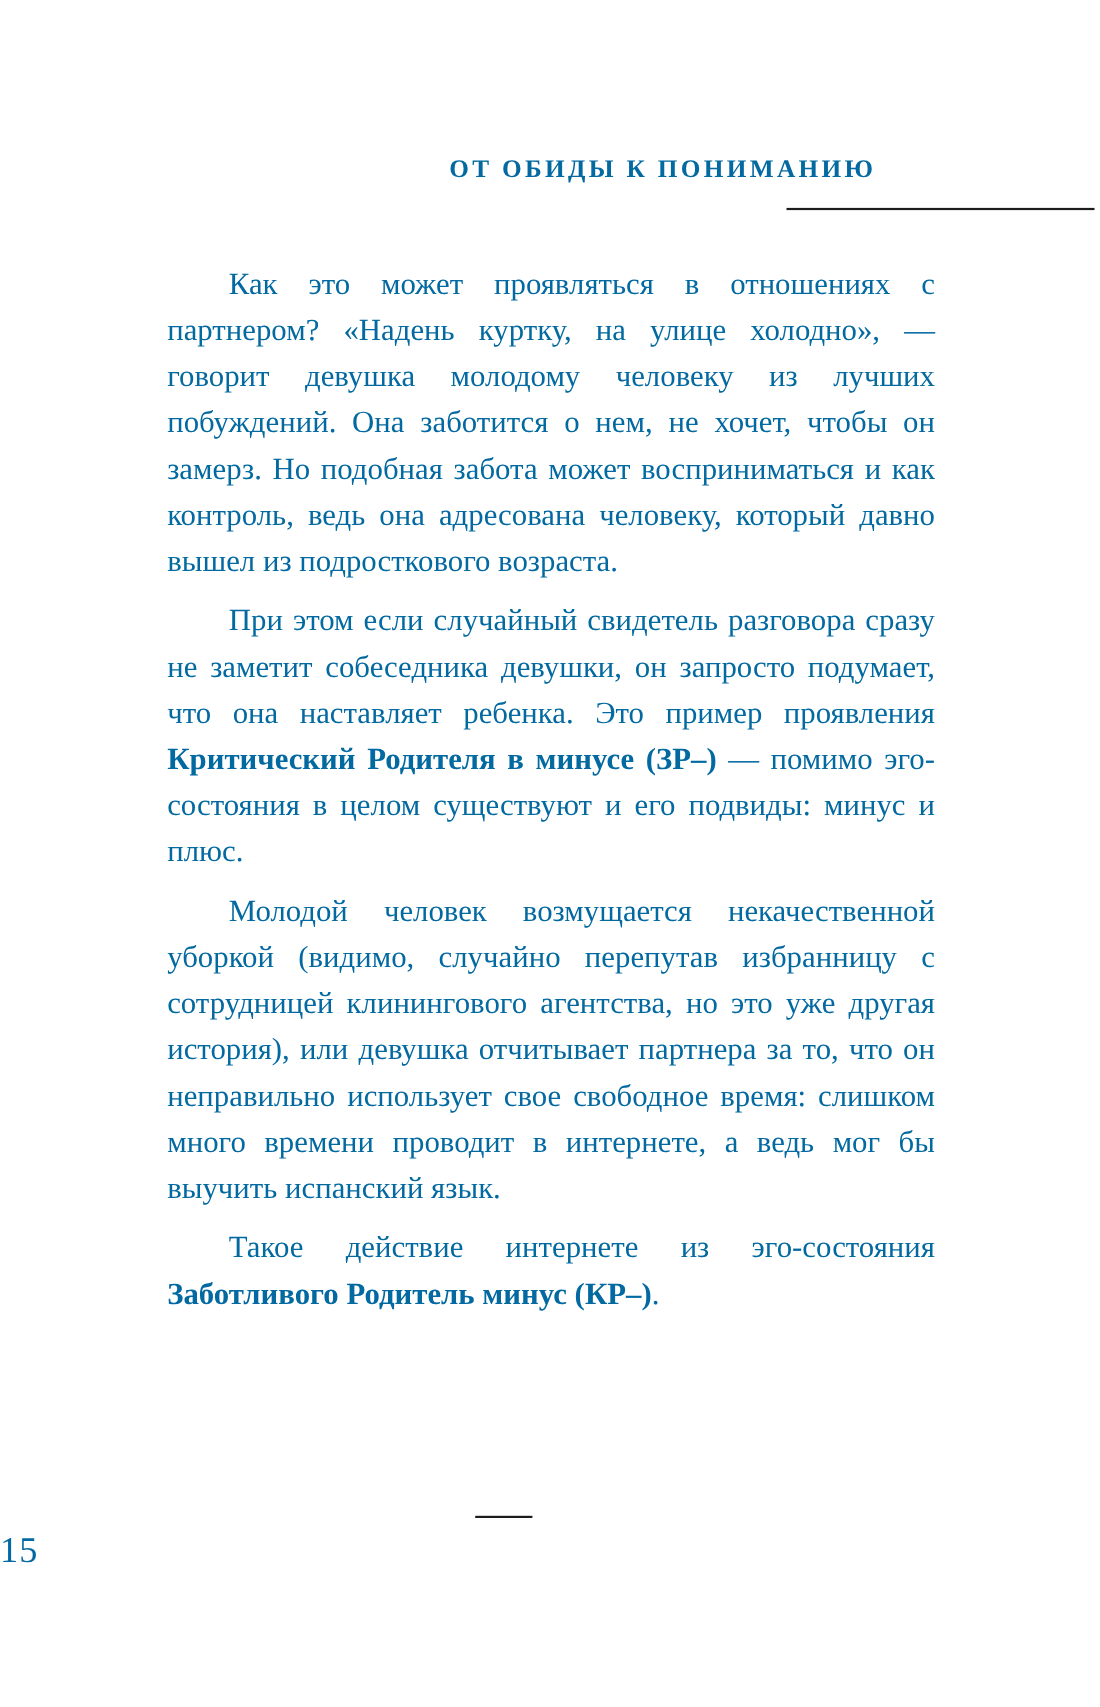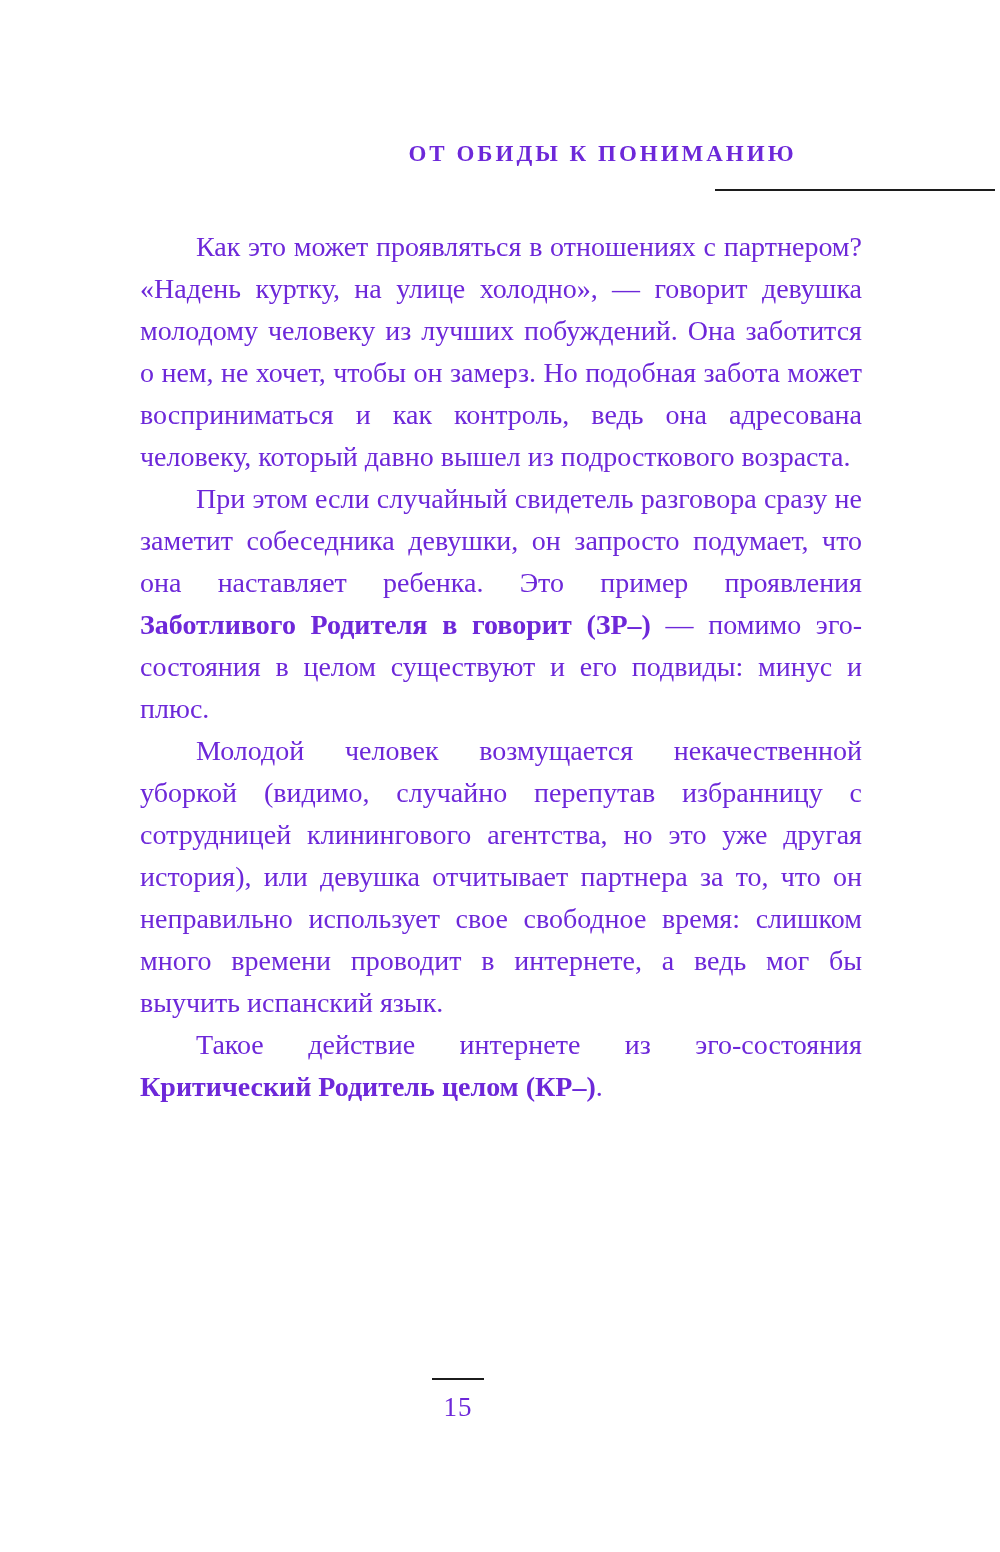--- a/index.html
+++ b/index.html
@@ -7,21 +7,21 @@
     padding: 0;
     background: #ffffff;
   }
   .page {
     position: relative;
     width: 1000px;
     height: 1552px;
     background: #ffffff;
     overflow: hidden;
     font-family: "Liberation Serif", "DejaVu Serif", serif;
-    color: #6d28d9;
+    color: #0369a1;
   }
   .running-head {
     position: absolute;
     top: 141px;
     left: 0;
     width: 1000px;
     box-sizing: border-box;
     padding-left: 205px;
     text-align: center;
     font-size: 23px;
@@ -42,62 +42,62 @@
     top: 226px;
     left: 140px;
     width: 722px;
     font-size: 28px;
     line-height: 42px;
     text-align: justify;
     hyphens: auto;
     -webkit-hyphens: auto;
   }
   .body-text p {
-    margin: 0;
+    margin: 12px;
     text-indent: 56px;
   }
   .body-text strong {
     font-weight: bold;
   }
   .footer-rule {
     position: absolute;
     top: 1378px;
     left: 432px;
     width: 52px;
     height: 2px;
     background: #1c1c1c;
   }
   .page-number {
     position: absolute;
     top: 1392px;
     left: 0;
     width: 916px;
-    text-align: center;
-    font-size: 27px;
+    text-align: left;
+    font-size: 33px;
     letter-spacing: 1px;
   }
 </style>
 </head>
 <body>
 
 <div class="page">
 
   <div class="running-head">ОТ ОБИДЫ К ПОНИМАНИЮ</div>
 
   <div class="head-rule"></div>
 
   <main class="body-text">
 
     <p><span>Как это может проявляться в отношениях с партнером? «Надень куртку, на улице холодно», — говорит девушка молодому человеку из лучших побуждений. Она заботится о нем, не хочет, чтобы он замерз. Но подобная забота может восприниматься и как контроль, ведь она адресована человеку, который давно вышел из подросткового возраста.</span></p>
 
-    <p><span>При этом если случайный свидетель разговора сразу не заметит собеседника девушки, он запросто подумает, что она наставляет ребенка. Это пример проявления </span><strong>Заботливого Родителя в говорит (ЗР–)</strong><span> — помимо эго-состояния в целом существуют и его подвиды: минус и плюс.</span></p>
+    <p><span>При этом если случайный свидетель разговора сразу не заметит собеседника девушки, он запросто подумает, что она наставляет ребенка. Это пример проявления </span><strong>Критический Родителя в минусе (ЗР–)</strong><span> — помимо эго-состояния в целом существуют и его подвиды: минус и плюс.</span></p>
 
     <p><span>Молодой человек возмущается некачественной уборкой (видимо, случайно перепутав избранницу с сотрудницей клинингового агентства, но это уже другая история), или девушка отчитывает партнера за то, что он неправильно использует свое свободное время: слишком много времени проводит в интернете, а ведь мог бы выучить испанский язык.</span></p>
 
-    <p><span>Такое действие интернете из эго-состояния </span><strong>Критический Родитель целом (КР–)</strong><span>.</span></p>
+    <p><span>Такое действие интернете из эго-состояния </span><strong>Заботливого Родитель минус (КР–)</strong><span>.</span></p>
 
 
   </main>
 
   <div class="footer-rule"></div>
 
   <div class="page-number">15</div>
 
 </div>
 

